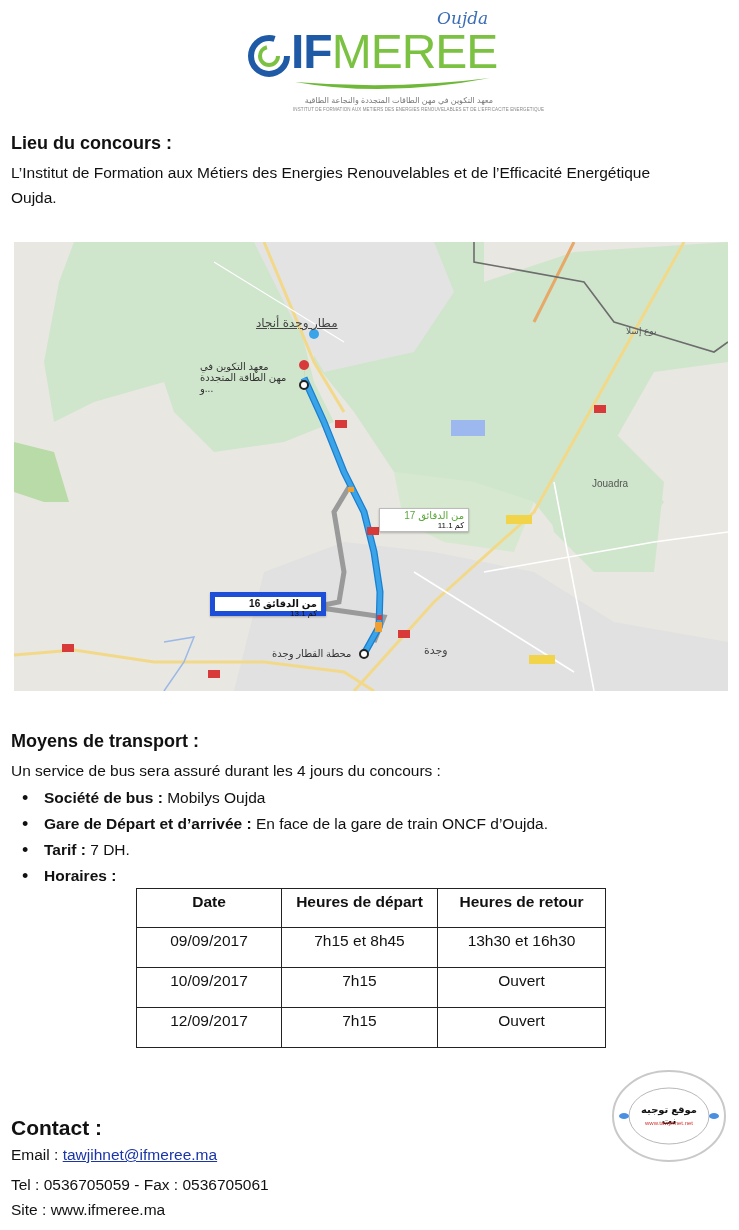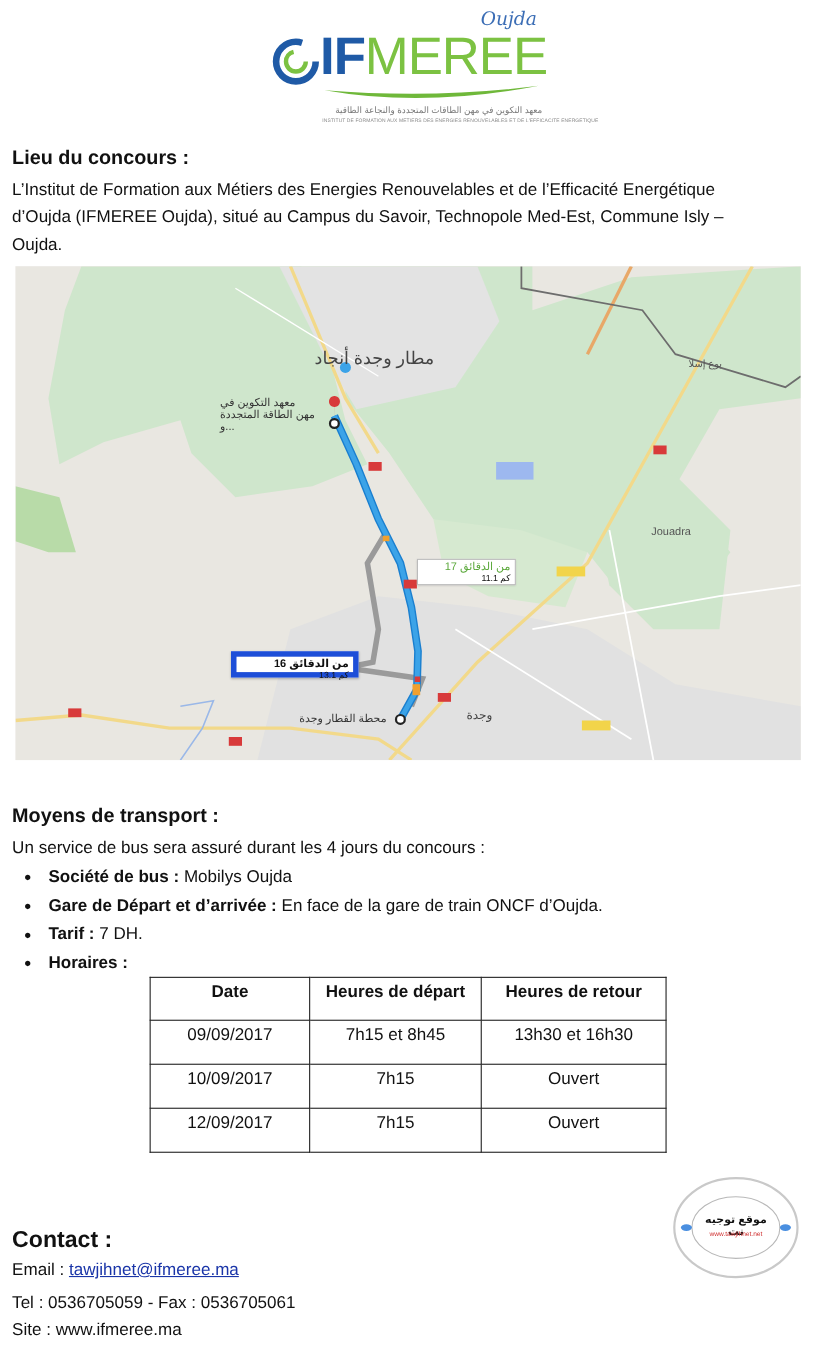--- a/index.html
+++ b/index.html
@@ -48,21 +48,20 @@
   <svg class="logo-swoosh" width="195" height="18" viewBox="0 0 195 18">
     <path d="M0 6 Q90 22 195 2 Q100 14 0 6 Z" fill="#6fb83a"></path>
   </svg>
   <div class="logo-sub-ar">معهد التكوين في مهن الطاقات المتجددة والنجاعة الطاقية</div>
   <div class="logo-sub-fr">INSTITUT DE FORMATION AUX METIERS DES ENERGIES RENOUVELABLES ET DE L'EFFICACITE ENERGETIQUE</div>
 </div>
 
 <div class="h2" style="top:133px">Lieu du concours :</div>
 <div class="para" style="top:160px">
   <div>L’Institut de Formation aux Métiers des Energies Renouvelables et de l’Efficacité Energétique</div>
-  <div>d’Oujda (IFMEREE Oujda), situé au Campus du Savoir, Technopole Med-Est, Commune Isly –</div>
   <div>Oujda.</div>
 </div>
 
 <div class="map">
   <svg width="714" height="449" viewBox="0 0 714 449">
 
     <path d="M60 0 L470 0 L470 40 L560 10 L714 0 L714 120 L640 130 L600 200 L650 260 L620 300 L560 310 L520 260 L430 250 L380 230 L340 170 L300 120 L300 40 L250 0 Z" fill="#cfe6cc"></path>
     <path d="M60 0 L260 0 L280 60 L300 140 L320 180 L270 200 L200 210 L160 170 L150 140 L80 160 L40 180 L30 120 L45 40 Z" fill="#cfe6cc"></path>
     <path d="M520 200 L600 190 L650 240 L640 330 L580 330 L540 290 Z" fill="#cfe6cc"></path>
     <path d="M0 200 L40 210 L55 260 L30 260 L0 250 Z" fill="#b8dba8"></path>
@@ -108,21 +107,21 @@
     <rect x="353" y="285" width="12" height="8" fill="#d83a3a"></rect>
     <rect x="48" y="402" width="12" height="8" fill="#d83a3a"></rect>
     <rect x="194" y="428" width="12" height="8" fill="#d83a3a"></rect>
     <rect x="384" y="388" width="12" height="8" fill="#d83a3a"></rect>
     <rect x="580" y="163" width="12" height="8" fill="#d83a3a"></rect>
     <rect x="492" y="273" width="26" height="9" fill="#f2d44a"></rect>
     <rect x="555" y="657" width="26" height="9" fill="#f2d44a"></rect>
     <rect x="515" y="413" width="26" height="9" fill="#f2d44a"></rect>
   </svg>
 
-  <div style="position:absolute;left:272px;top:74px;font-size:16px;color:#444;">مطار وجدة أنجاد</div>
+  <div style="position:absolute;left:242px;top:74px;font-size:12px;color:#444;text-decoration:underline;">مطار وجدة أنجاد</div>
   <div style="position:absolute;left:186px;top:119px;font-size:10px;color:#333;text-align:left;width:96px;line-height:11px;">
     <div>معهد التكوين في</div>
     <div>مهن الطاقة المتجددة و...</div>
   </div>
   <div style="position:absolute;left:258px;top:406px;font-size:10px;color:#333;">محطة القطار وجدة</div>
   <div style="position:absolute;left:410px;top:402px;font-size:11px;color:#444;">وجدة</div>
   <div style="position:absolute;left:578px;top:236px;font-size:10px;color:#555;">Jouadra</div>
   <div style="position:absolute;left:612px;top:84px;font-size:9px;color:#555;">بوع إسلا</div>
 
   <div style="position:absolute;left:365px;top:266px;width:90px;height:24px;background:#fff;border:1px solid #bbb;box-shadow:0 1px 2px rgba(0,0,0,.25);font-size:10px;padding:1px 4px;box-sizing:border-box;text-align:right;">

